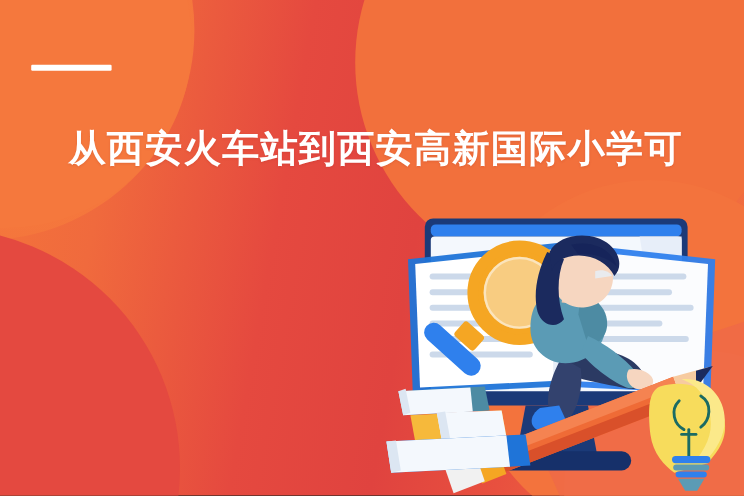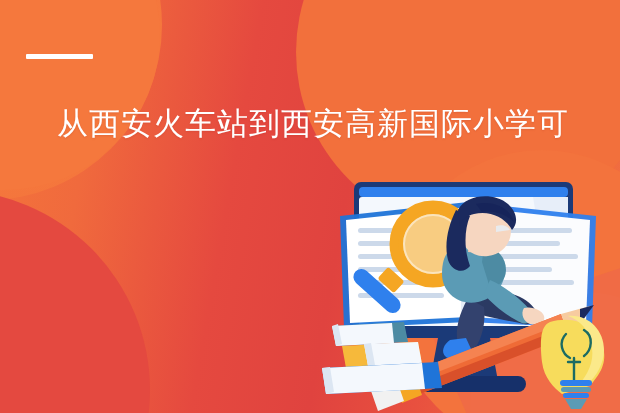--- a/index.html
+++ b/index.html
@@ -53,21 +53,21 @@
   .rule{
     position:absolute;left:26px;top:54px;width:67px;height:5px;
     background:#ffffff;border-radius:1px;
   }
   .headline{
     position:absolute;left:57px;top:104px;
     width:560px;
     color:#ffffff;
     font-size:31px;
     line-height:40px;
-    font-weight:400;
+    font-weight:700;
     letter-spacing:1px;
     white-space:nowrap;
     text-shadow:0 1px 2px rgba(150,40,30,.18);
   }
   
   #illus{position:absolute;left:318px;top:176px;width:302px;height:237px;}
   #illus svg{display:block;width:100%;height:100%;}
 </style>
 </head>
 <body>

